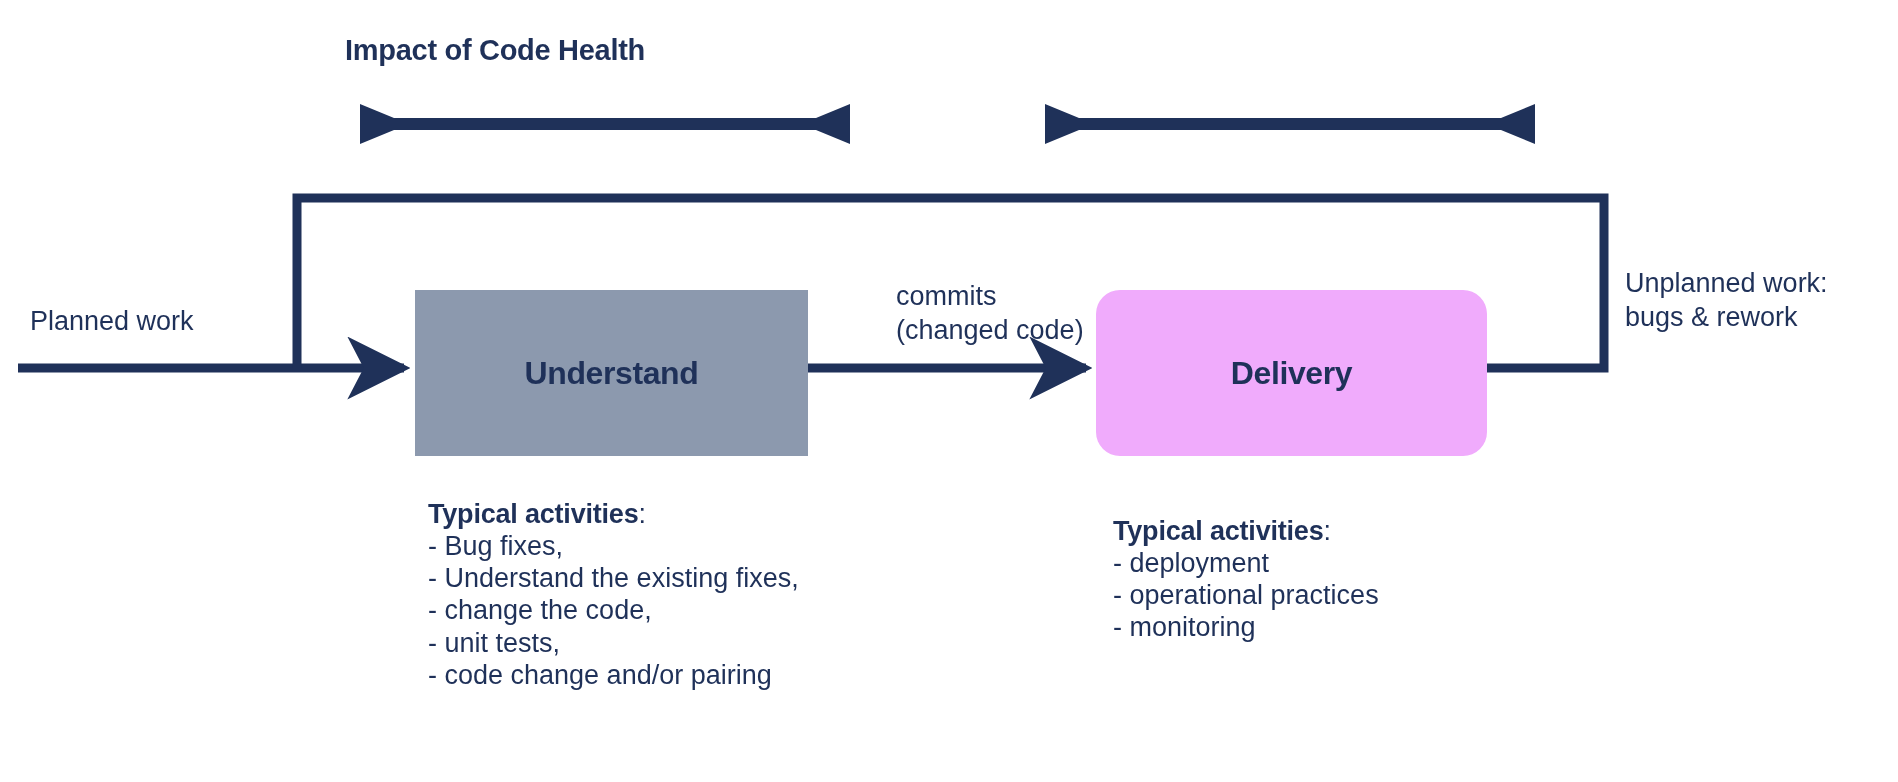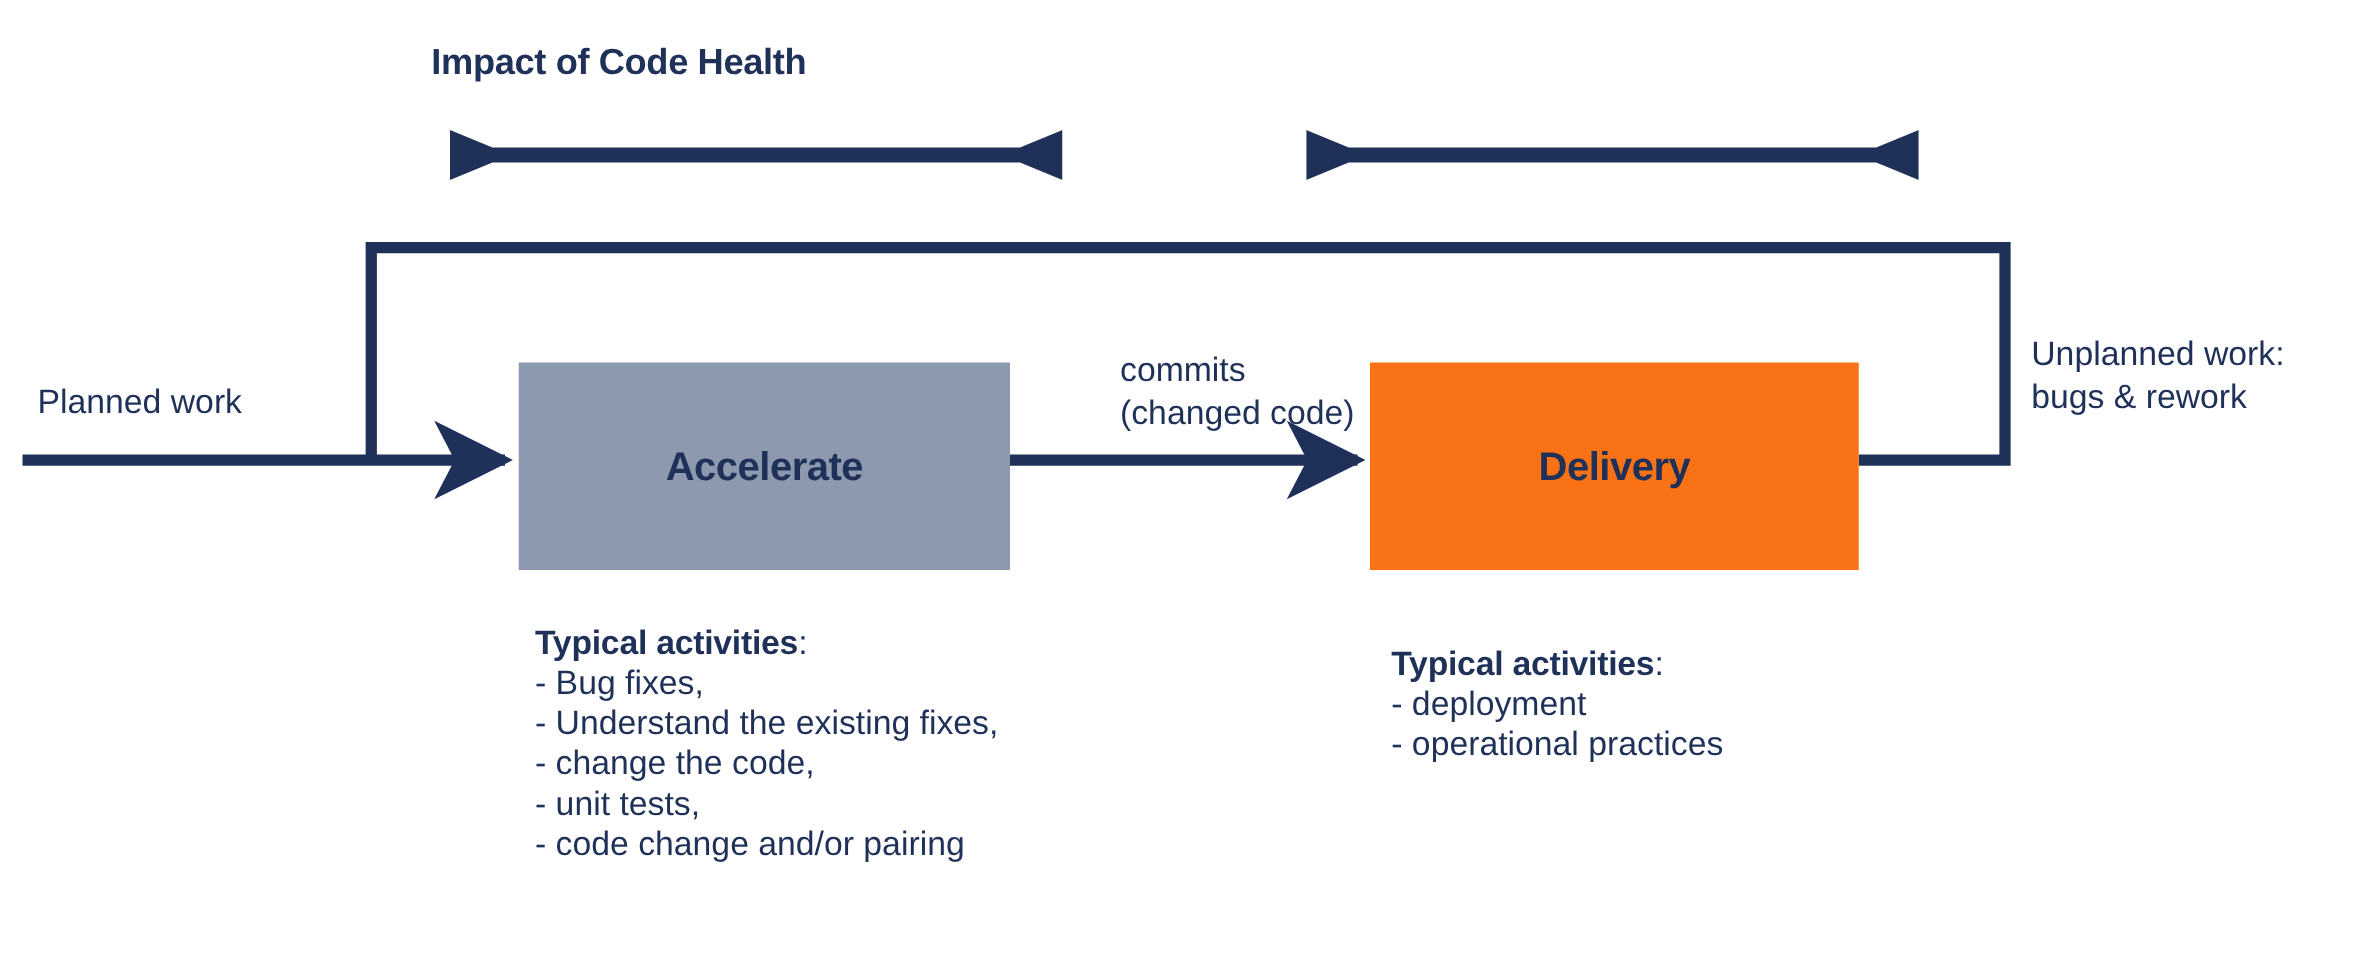--- a/index.html
+++ b/index.html
@@ -51,21 +51,22 @@
     display: flex;
     align-items: center;
     justify-content: center;
   }
   #box-development {
     left: 415px; top: 290px; width: 393px; height: 166px;
     background: #8c99ae;
   }
   #box-delivery {
     left: 1096px; top: 290px; width: 391px; height: 166px;
-    background: #f97316;
+    background: #f0abfc;
+    border-radius: 24px;
   }
 
   .plain-text {
     position: absolute;
     font-size: 27px;
     color: #1f3159;
     line-height: 1.25;
     white-space: pre-line;
   }
   #label-planned-work { left: 30px; top: 305px; }
@@ -116,21 +117,21 @@
     </defs>
 
     <line x1="18" y1="368" x2="404" y2="368" stroke="#1f3159" stroke-width="9" marker-end="url(#arrowhead)"></line>
 
     <line x1="808" y1="368" x2="1086" y2="368" stroke="#1f3159" stroke-width="9" marker-end="url(#arrowhead)"></line>
 
     <path d="M 1487 368 L 1604 368 L 1604 198 L 297 198 L 297 368" fill="none" stroke="#1f3159" stroke-width="9" stroke-linejoin="miter" stroke-linecap="butt"></path>
   </svg>
 
   <div class="procbox" id="box-development">
-    <span class="boxlabel" style="position:static;">Accelerate</span>
+    <span class="boxlabel" style="position:static;">Understand</span>
   </div>
 
   <div class="procbox" id="box-delivery">
     <span class="boxlabel" style="position:static;">Delivery</span>
   </div>
 
   <div class="plain-text" id="label-planned-work">Planned work</div>
 
   <div class="plain-text" id="label-commits">commits
 (changed code)</div>
@@ -144,15 +145,16 @@
     <div class="act-item">- Understand the existing fixes,</div>
     <div class="act-item">- change the code,</div>
     <div class="act-item">- unit tests,</div>
     <div class="act-item">- code change and/or pairing</div>
   </div>
 
   <div class="activities" id="activities-delivery">
     <div class="act-title"><span>Typical activities</span><span class="colon">:</span></div>
     <div class="act-item">- deployment</div>
     <div class="act-item">- operational practices</div>
+    <div class="act-item">- monitoring</div>
   </div>
 
 </div>
 
 </body></html>

